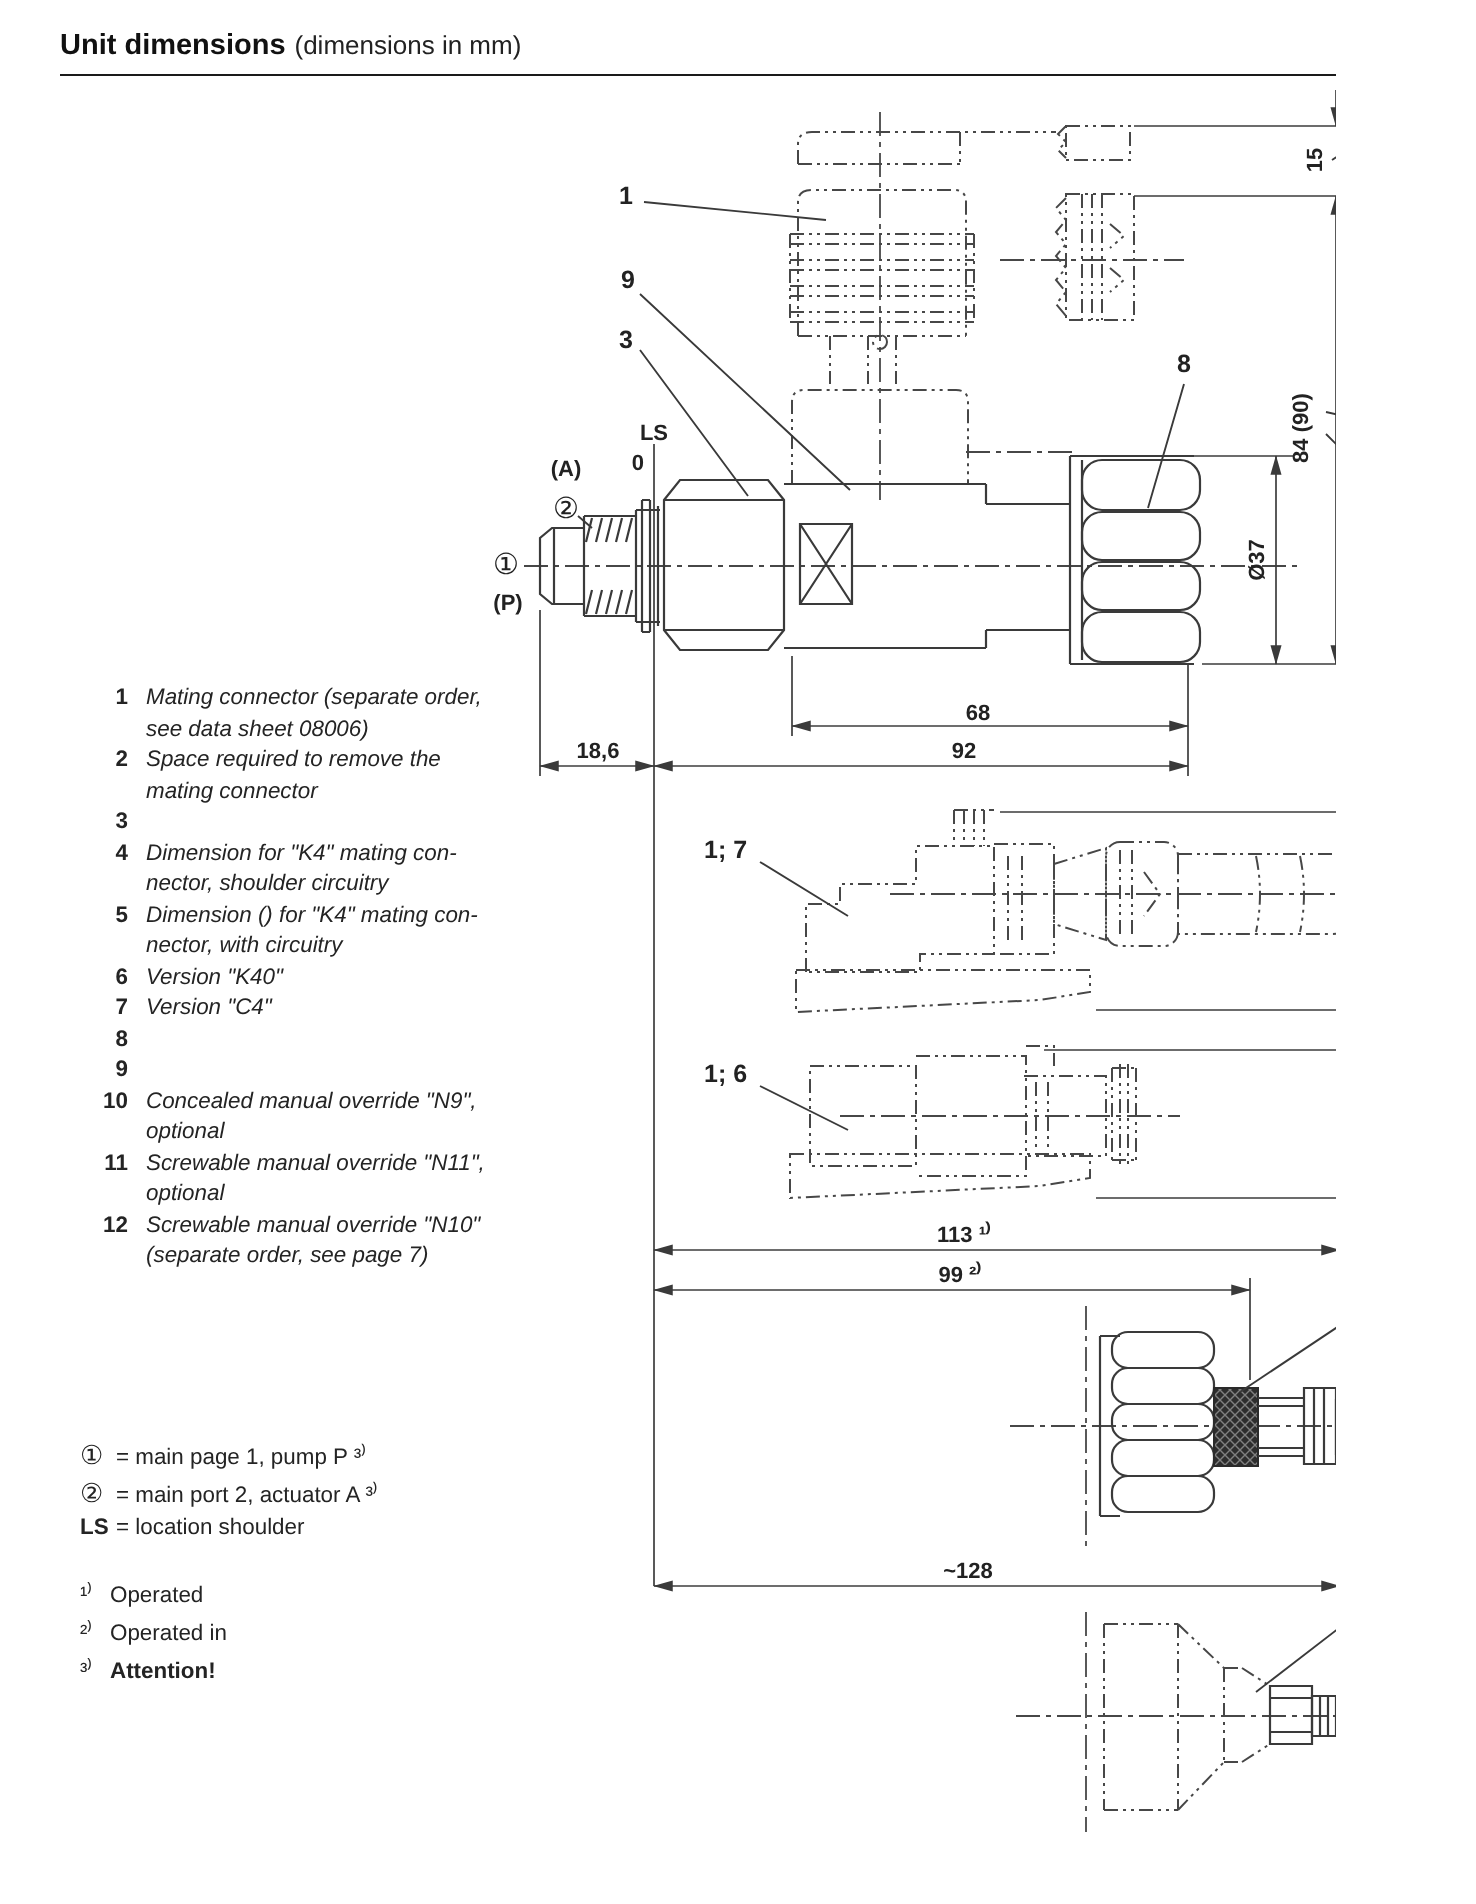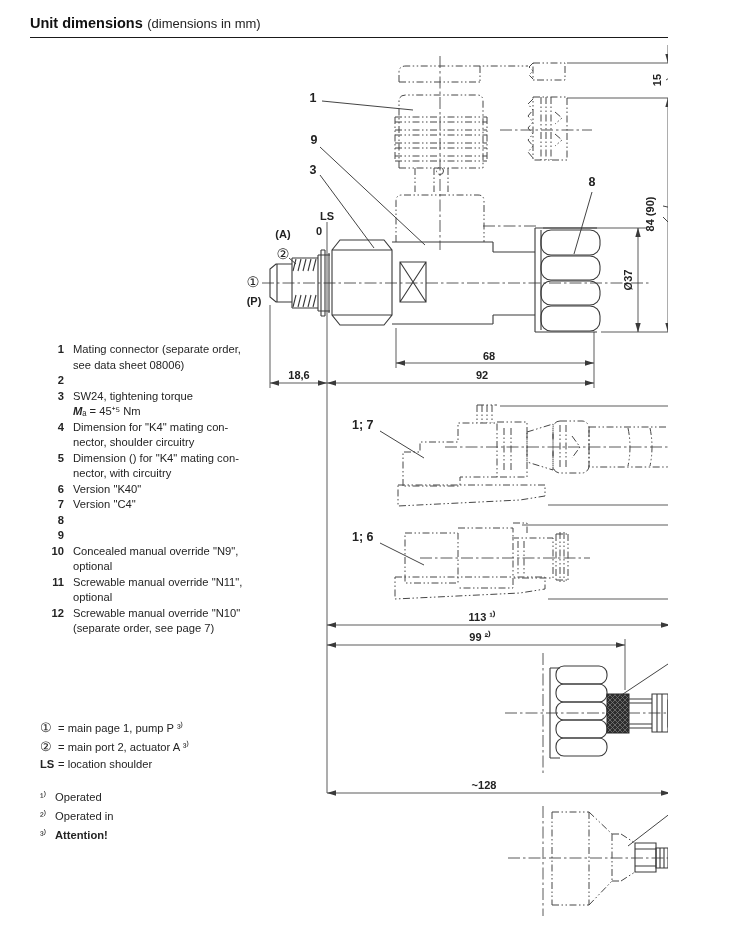--- a/index.html
+++ b/index.html
@@ -8,21 +8,21 @@
   .title-row{position:absolute;left:30px;top:14px;white-space:nowrap;}
   .t-bold{font-size:14.5px;font-weight:bold;color:#111;}
   .t-norm{font-size:13px;color:#222;}
   .rule{position:absolute;left:30px;top:37px;width:703px;height:0;border-top:1.6px solid #1a1a1a;}
 
   
   .notes{position:absolute;left:40px;top:342px;width:282px;font-size:11.2px;line-height:15.5px;color:#242424;}
   .ni{display:flex;}
   .nn{width:24px;text-align:right;font-weight:bold;flex:0 0 24px;}
   .nt{margin-left:9px;}
-  .nt div{white-space:nowrap;}
+  .nt div{white-space:nowrap;font-style:italic;}
   .ma::first-letter{font-style:italic;font-weight:bold;}
 
   .legend{position:absolute;left:40px;top:720px;font-size:11.2px;color:#242424;}
   .lg-row{display:flex;height:19px;align-items:baseline;}
   .lg-sym{width:18px;flex:0 0 18px;}
   .circ{font-size:13px;}
   .bold{font-weight:bold;}
 
   .footnotes{position:absolute;left:40px;top:789px;font-size:11.2px;color:#242424;}
   .fn-row{display:flex;height:19px;align-items:baseline;}
@@ -208,27 +208,27 @@
   <div class="notes">
     <div class="ni">
       <div class="nn">1</div>
       <div class="nt">
           <div>Mating connector (separate order,</div>
                       <div>see data sheet 08006)</div>
         </div>
     </div>
     <div class="ni">
       <div class="nn">2</div>
+      <div class="nt">
+          <div>Space required to remove the</div>
+                      <div>mating connector</div>
+        </div>
     </div>
     <div class="ni">
       <div class="nn">3</div>
-      <div class="nt">
-          <div>SW24, tightening torque</div>
-                      <div class="ma">Mₐ = 45⁺⁵ Nm</div>
-        </div>
     </div>
     <div class="ni">
       <div class="nn">4</div>
       <div class="nt">
           <div>Dimension for "K4" mating con-</div>
                       <div>nector, shoulder circuitry</div>
         </div>
     </div>
     <div class="ni">
       <div class="nn">5</div>

